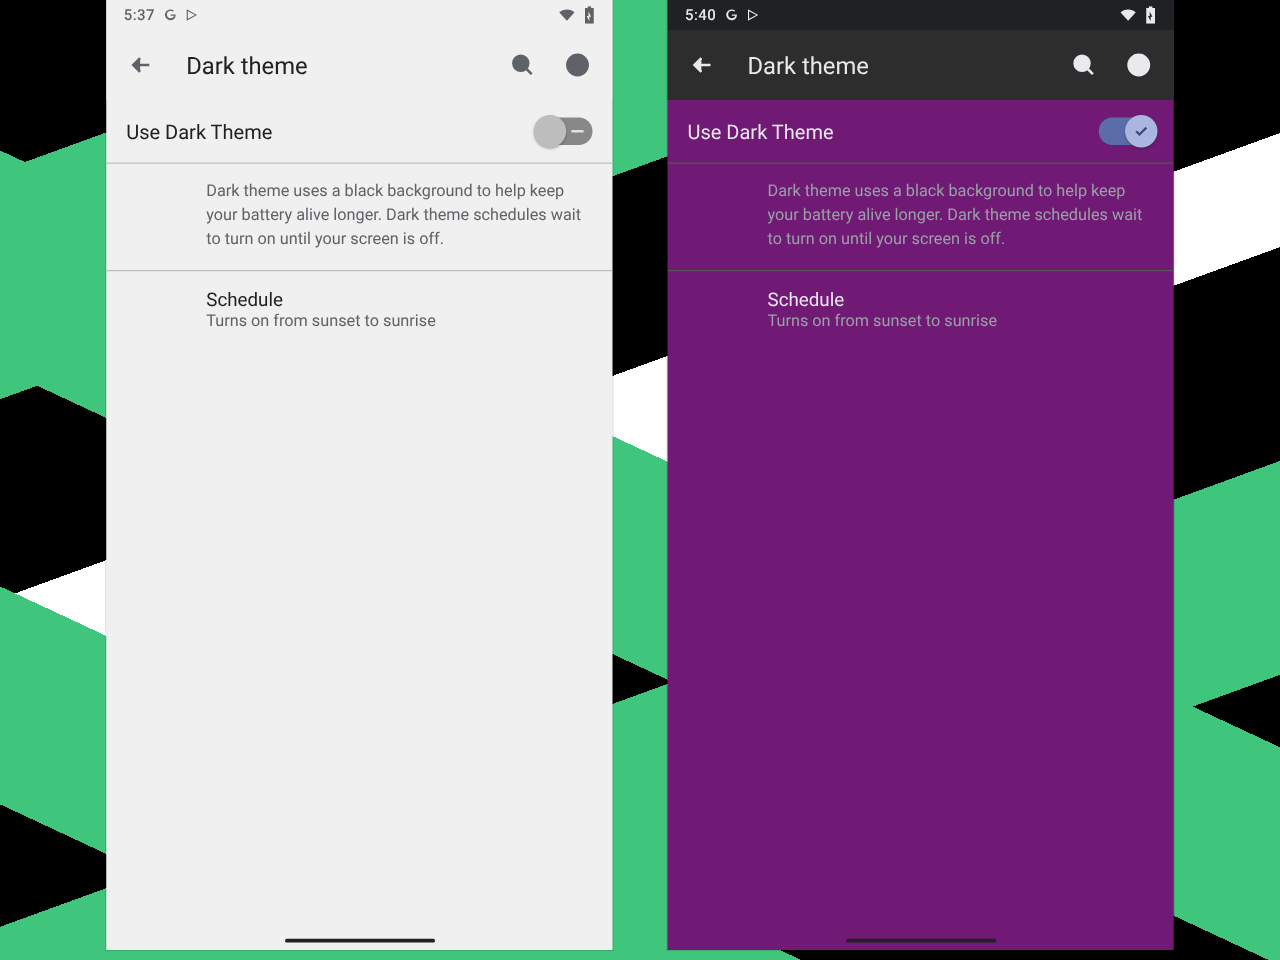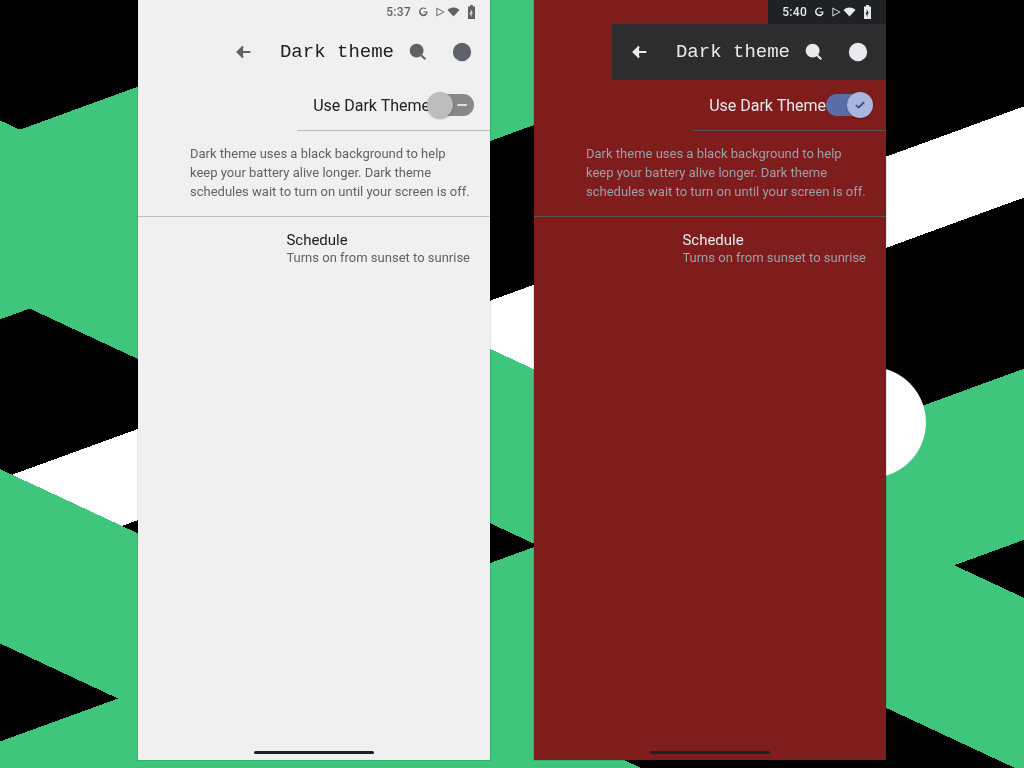--- a/index.html
+++ b/index.html
@@ -18,31 +18,30 @@
   .stage {
     position: absolute; inset: 0;
     display: flex;
     justify-content: center;
     align-items: flex-start;
     gap: 44px;
     padding-top: 0;
   }
 
   .phone {
-    width: 352px;
+    width: 405px;
     height: 760px;
     position: relative;
     overflow: hidden;
     display: flex;
     flex-direction: column;
     box-shadow: 0 0 0 1px rgba(0,0,0,0.1);
-    align-items: flex-end;
   }
   .phone.light { background: #f0f0f0; color: #202124; }
-  .phone.dark  { background: #7f1d1d; color: #e8eaed; }
+  .phone.dark  { background: #701a75; color: #e8eaed; }
 
   
   .status {
     height: 24px;
     display: flex;
     align-items: center;
     padding: 0 14px;
     font-size: 12px;
     font-weight: 500;
     letter-spacing: 0.3px;
@@ -53,21 +52,20 @@
   .status .spacer { flex: 1; }
   .status svg { display: block; }
 
   
   .appbar {
     height: 56px;
     display: flex;
     align-items: center;
     padding: 0 8px;
     gap: 4px;
-    font-family: Liberation Mono, monospace;
   }
   .phone.light .appbar { background: #f0f0f0; }
   .phone.dark  .appbar { background: #2d2d2d; }
   .appbar .title { font-size: 19px; margin-left: 12px; flex: 1; }
   .phone.light .appbar .title { color: #202124; }
   .phone.dark  .appbar .title { color: #e8eaed; }
   .iconbtn {
     width: 40px; height: 40px; border-radius: 20px;
     display: flex; align-items: center; justify-content: center;
     cursor: pointer;
@@ -75,21 +73,21 @@
   .phone.light .iconbtn svg { stroke: #5f6368; fill: #5f6368; }
   .phone.dark  .iconbtn svg { stroke: #e8eaed; fill: #e8eaed; }
 
   
   .row {
     padding: 14px 16px;
     display: flex;
     align-items: center;
     gap: 0;
   }
-  .row.indent { padding-left: 52px; padding-right: 20px; }
+  .row.indent { padding-left: 80px; padding-right: 20px; }
   .phone.light .divider { border-bottom: 1px solid #bdbdbd; }
   .phone.dark  .divider { border-bottom: 1px solid #555; }
 
   .primary { font-size: 16px; }
   .phone.light .primary { color: #202124; }
   .phone.dark  .primary { color: #e8eaed; }
 
   .secondary { font-size: 13px; line-height: 1.45; }
   .phone.light .secondary { color: #5f6368; }
   .phone.dark  .secondary { color: #9aa0a6; }

